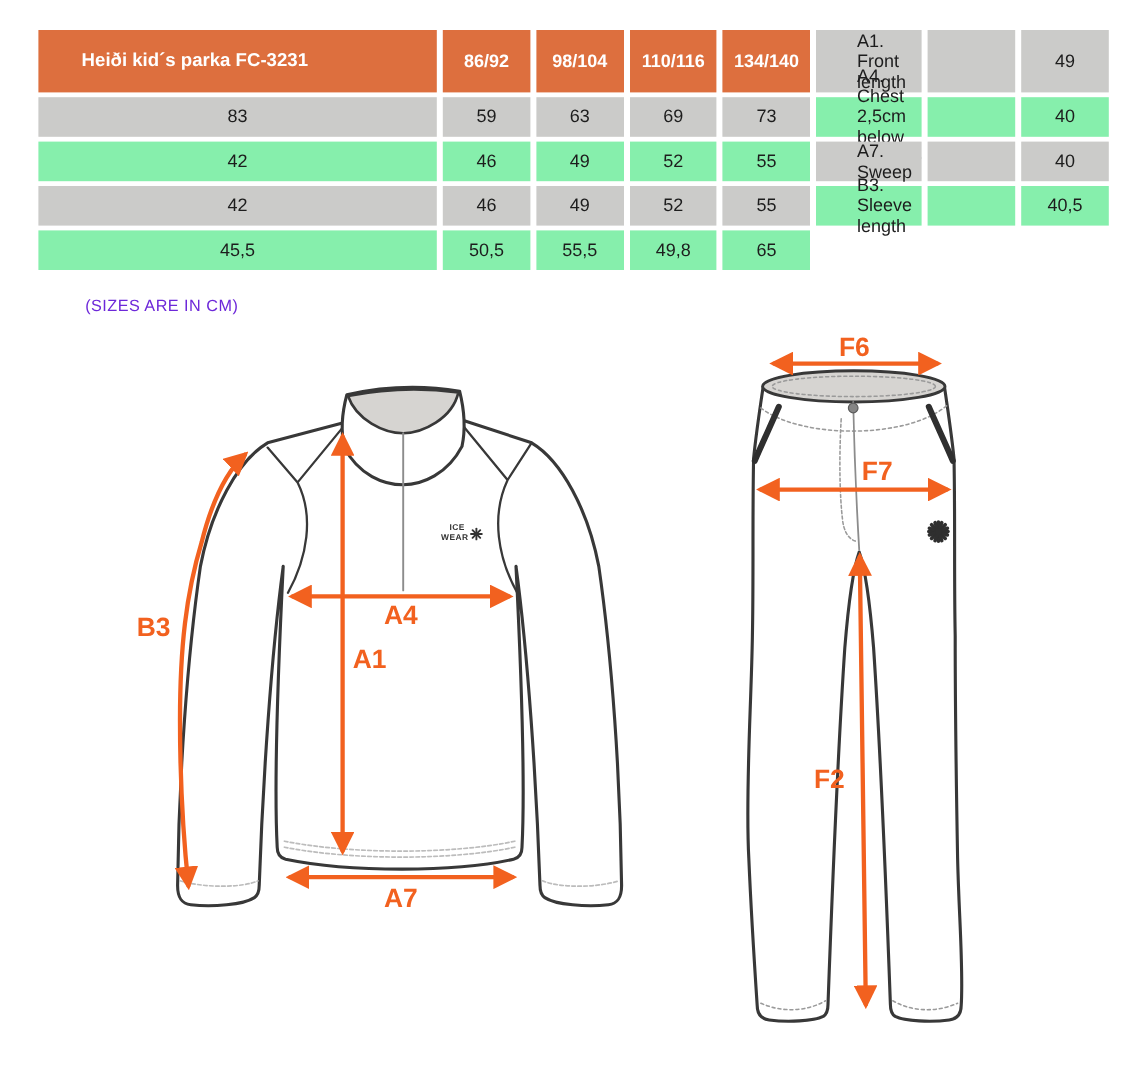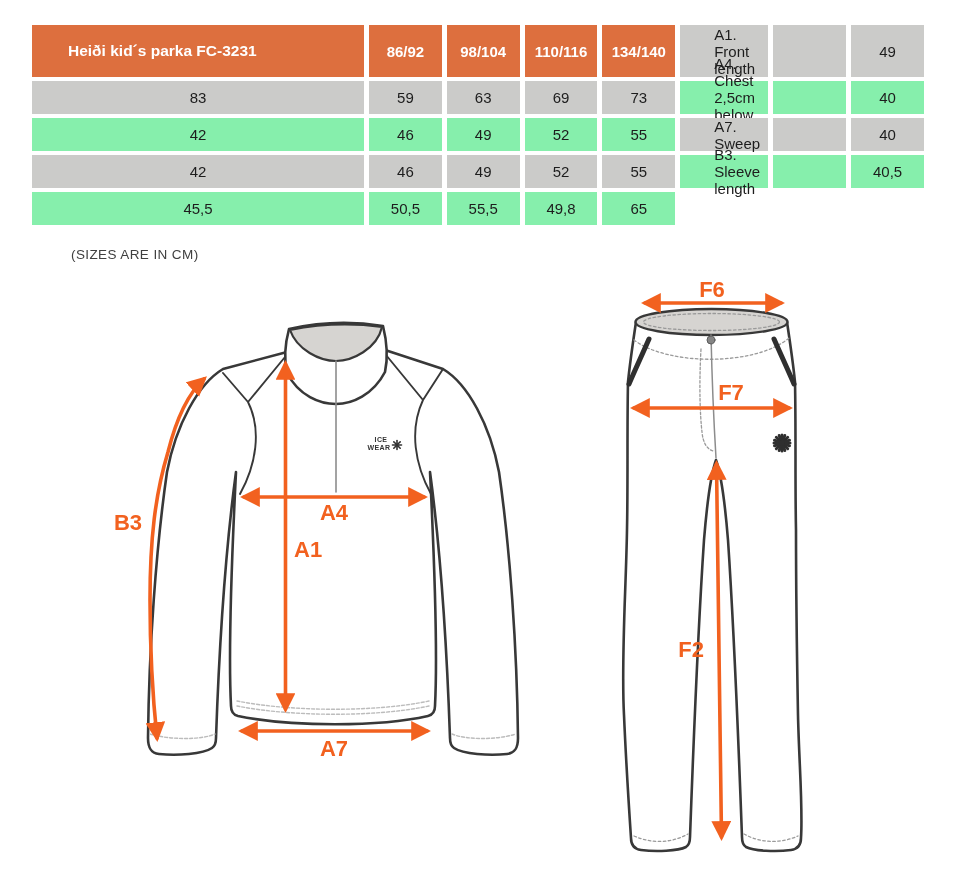--- a/index.html
+++ b/index.html
@@ -10,21 +10,21 @@
       display:grid;grid-template-columns:332px repeat(7,1fr);
       grid-template-rows:52px repeat(4,33px);gap:4px 5px;}
   .cell{display:flex;align-items:center;justify-content:center;
         font-size:15px;color:#1d1d1d;}
   .cell.head{background:#DD6F3E;color:#ffffff;font-weight:bold;font-size:15px;}
   .cell.title-cell{justify-content:flex-start;padding-left:36px;font-size:15.5px;}
   .cell.label{justify-content:flex-start;padding-left:34px;}
   .cell.dark{background:#CBCBC9;}
   .cell.light{background:#86efac;}
   
-  .caption{position:absolute;left:71px;top:247px;color:#404040;
+  .caption{position:absolute;left:71px;top:247px;color:#6d28d9;
            font-size:13.5px;letter-spacing:.4px;font-weight:400;}
   
   svg.diagram{position:absolute;left:0;top:270px;}
   .label-txt{font-family:"Liberation Sans",sans-serif;font-size:22px;font-weight:bold;fill:#F2611F;}
   .logo-txt{font-family:"Liberation Sans",sans-serif;font-size:7px;font-weight:bold;fill:#333;letter-spacing:.4px;}
 </style>
 </head>
 <body>
 
 <div class="page">

